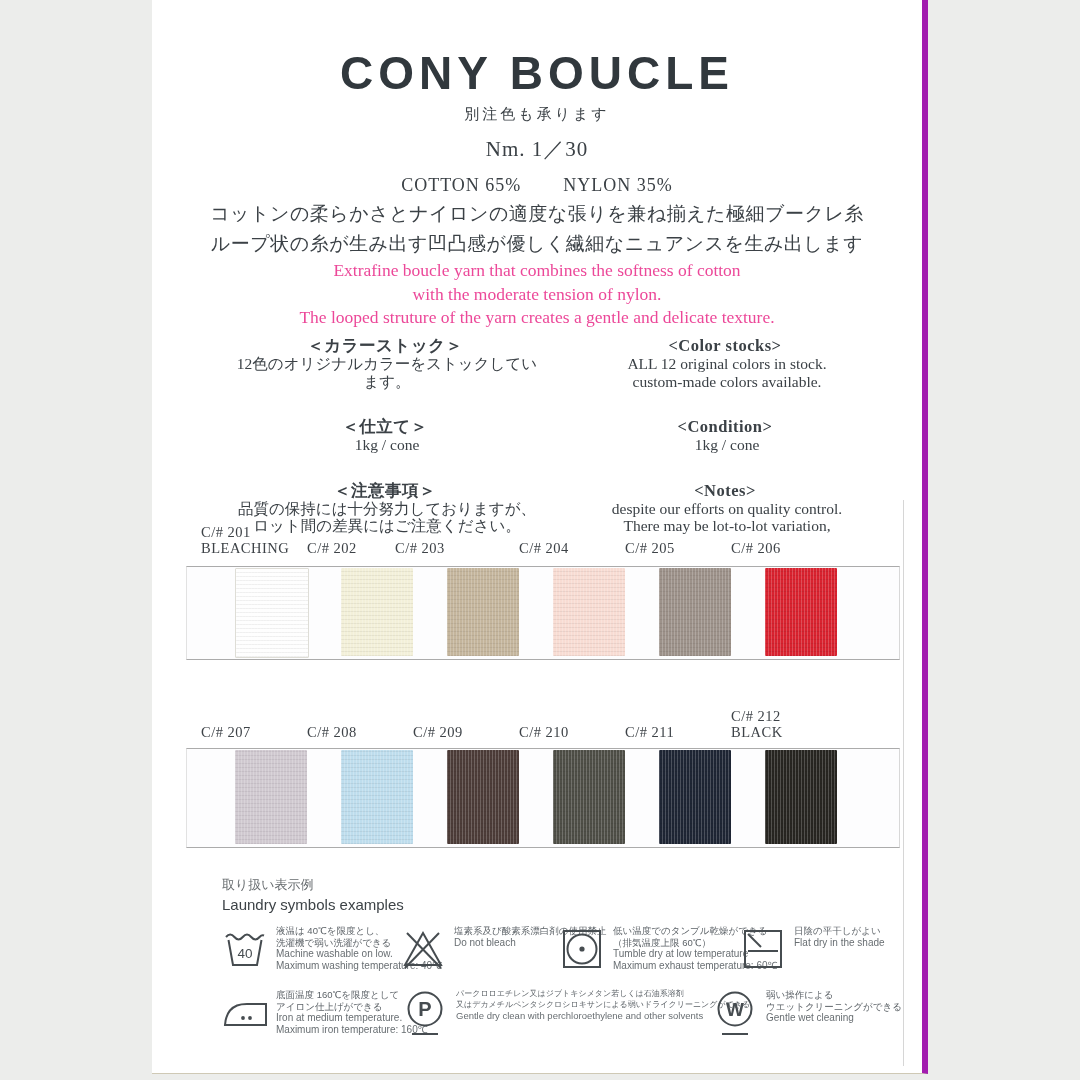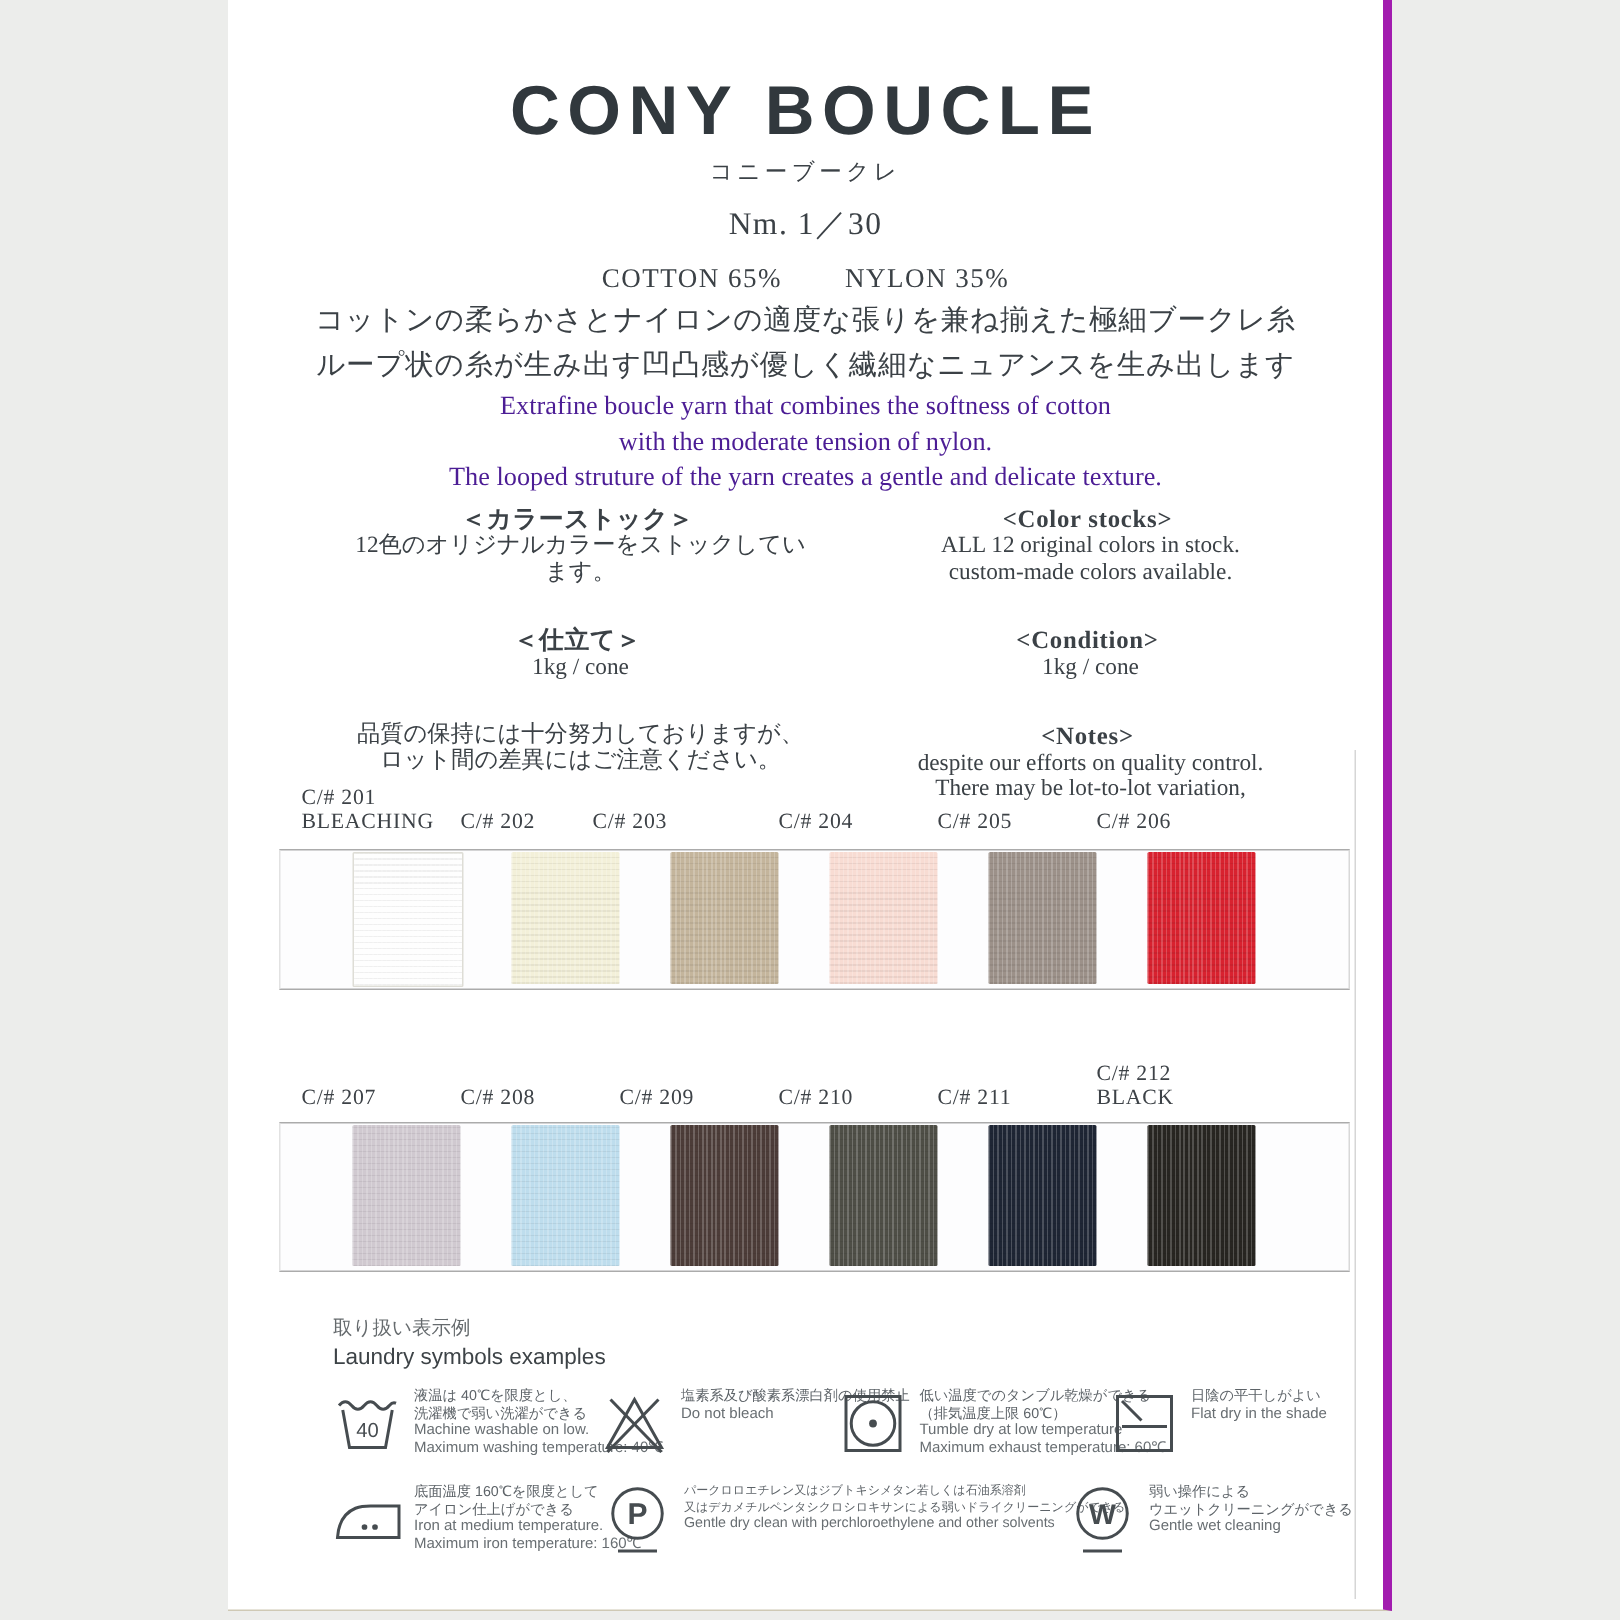--- a/index.html
+++ b/index.html
@@ -27,21 +27,21 @@
     color:#31383d;line-height:1;margin:0;
   }
   .title-ja{font-size:15px;letter-spacing:3px;color:#3b4146;margin-top:9px;
     font-family:"Liberation Sans", sans-serif;}
   .yarn-count{font-size:21px;margin-top:11px;letter-spacing:1px;}
   .composition{font-size:18px;margin-top:12px;letter-spacing:1px;}
   .composition span + span{margin-left:42px;}
   
   .desc{position:absolute;top:199px;left:0;width:100%;text-align:center;}
   .desc .ja{font-size:19px;line-height:30px;margin:0;letter-spacing:0.5px;}
-  .desc .en{font-size:17.5px;line-height:23.5px;margin:0;color:#4c1d95;}
+  .desc .en{font-size:17.5px;line-height:23.5px;margin:0;color:#ec4899;}
   .desc .en:first-of-type{margin-top:4px;}
   
   .specs{position:absolute;top:336px;left:0;width:100%;height:190px;text-align:center;}
   .spec-col{position:absolute;top:0;}
   .spec-col.left{left:78px;width:310px;}
   .spec-col.right{left:408px;width:330px;}
   .spec-block{margin-bottom:27px;}
   .spec-h{font-size:16.5px;font-weight:bold;line-height:19px;letter-spacing:0.5px;}
   .spec-l{font-size:15.5px;line-height:17.5px;padding-left:4px;}
   
@@ -86,21 +86,21 @@
   svg.lic .fil{fill:#464c50;stroke:none;}
   svg.lic text{fill:#464c50;stroke:none;font-family:"Liberation Sans", sans-serif;}
 </style>
 </head>
 <body>
 
 <div class="page">
 
   <div class="header">
     <h1 class="title">CONY BOUCLE</h1>
-    <div class="title-ja">コニーブークレ</div>
+    <div class="title-ja">別注色も承ります</div>
     <div class="yarn-count">Nm.  1／30</div>
     <div class="composition">
       <span>COTTON 65%</span><span>NYLON 35%</span>
     </div>
   </div>
 
   <div class="desc">
     <p class="ja">コットンの柔らかさとナイロンの適度な張りを兼ね揃えた極細ブークレ糸</p>
     <p class="ja">ループ状の糸が生み出す凹凸感が優しく繊細なニュアンスを生み出します</p>
     <p class="en">Extrafine boucle yarn that combines the softness of cotton</p>
@@ -112,20 +112,21 @@
     <div class="spec-col left">
       <div class="spec-block">
         <div class="spec-h">＜カラーストック＞</div>
         <div class="spec-l">12色のオリジナルカラーをストックしています。</div>
       </div>
       <div class="spec-block">
         <div class="spec-h">＜仕立て＞</div>
         <div class="spec-l">1kg / cone</div>
       </div>
       <div class="spec-block">
+        <div class="spec-h">＜注意事項＞</div>
         <div class="spec-l">品質の保持には十分努力しておりますが、</div>
         <div class="spec-l">ロット間の差異にはご注意ください。</div>
       </div>
     </div>
     <div class="spec-col right">
       <div class="spec-block">
         <div class="spec-h">&lt;Color stocks&gt;</div>
         <div class="spec-l">ALL 12 original colors in stock.</div>
         <div class="spec-l">custom-made colors available.</div>
       </div>

